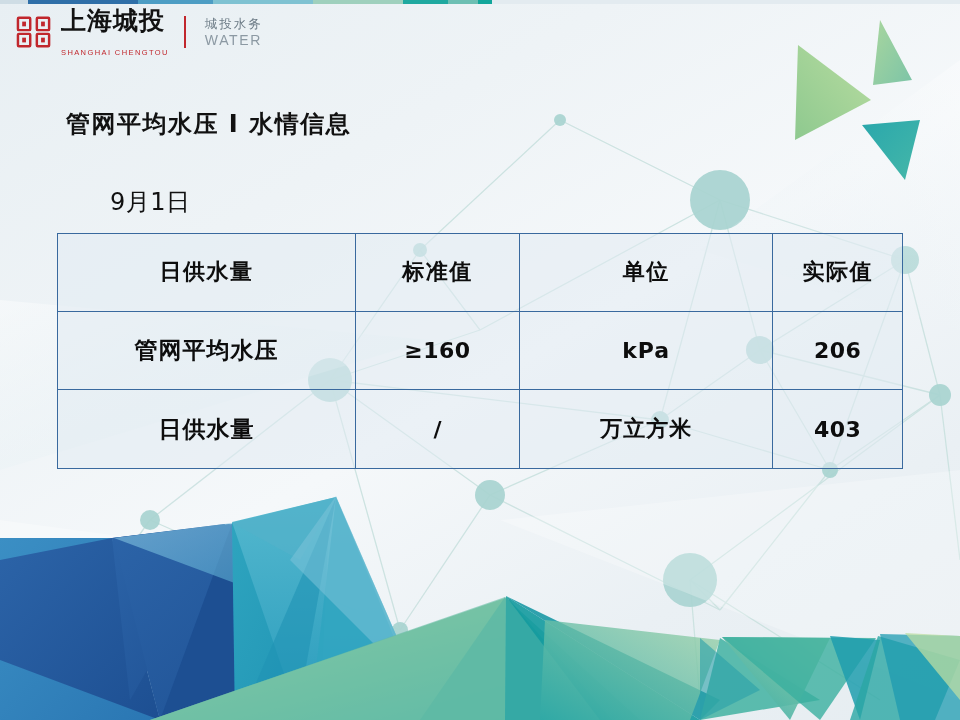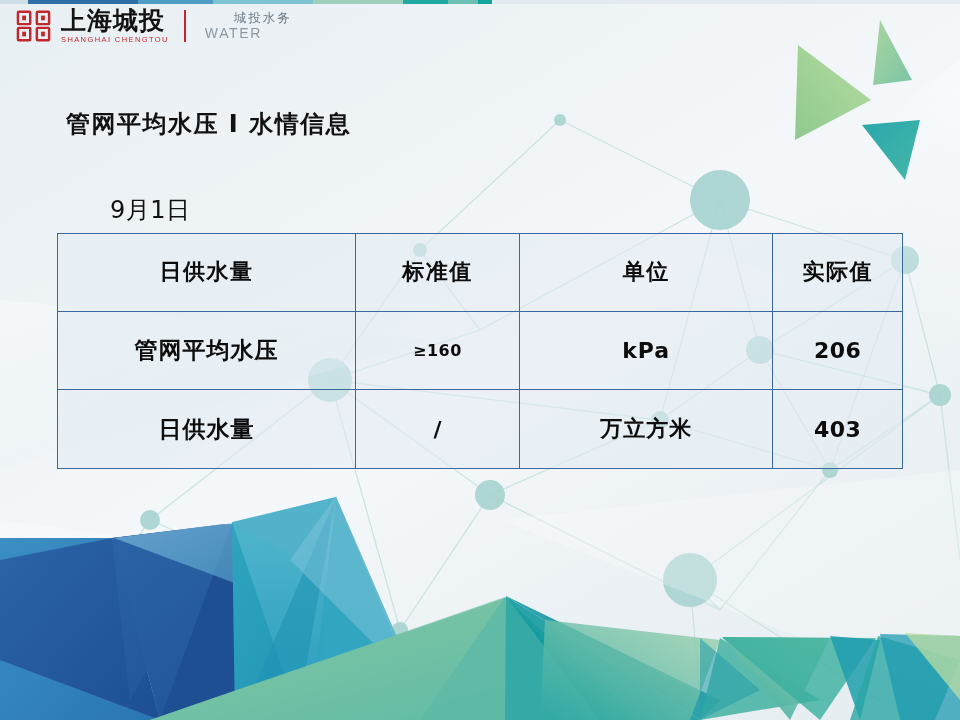--- a/index.html
+++ b/index.html
@@ -36,57 +36,55 @@
   
   #polys { position: absolute; left: 0; top: 0; width: 960px; height: 720px; }
 
   
   #logo {
     position: absolute; left: 16px; top: 8px;
     display: flex; align-items: center; gap: 9px;
     z-index: 40;
   }
   #logo-mark { width: 36px; height: 34px; flex: 0 0 auto; }
-  .logo-cn-wrap { display: flex; flex-direction: column; align-items: flex-start; }
+  .logo-cn-wrap { display: flex; flex-direction: column; align-items: flex-start; gap: 13px; }
   .logo-cn {
     font-size: 25px; font-weight: 700; color: #121212;
     letter-spacing: 1px; line-height: 1.02;
     font-family: "DejaVu Sans", "Liberation Sans", sans-serif;
   }
   .logo-en {
     font-size: 7.5px; font-weight: 400; color: #c1272d;
     letter-spacing: 1.4px; margin-top: 1px;
     font-family: "Liberation Sans", sans-serif;
   }
   #logo-sep { width: 2px; height: 32px; background: #c1272d; margin: 0 10px 0 6px; }
   .sub-cn {
     font-size: 12.5px; color: #6b7a85; letter-spacing: 2px; line-height: 1.25;
     font-family: "DejaVu Sans", "Liberation Sans", sans-serif;
-    margin-left: 29px;
   }
   .sub-en {
     font-size: 14px; color: #8c99a3; letter-spacing: 1.6px; line-height: 1.2;
     font-family: Liberation Sans, sans-serif;
   }
 
   
   #title {
     position: absolute; left: 66px; top: 108px;
     font-size: 24px; font-weight: 700; color: #111;
     letter-spacing: 1.5px;
     font-family: "DejaVu Sans", "Liberation Sans", sans-serif;
     z-index: 30;
   }
   #subtitle {
     position: absolute; left: 110px; top: 186px;
     font-size: 24px; font-weight: 400; color: #111;
     letter-spacing: 0.5px;
     font-family: "DejaVu Sans", "Liberation Sans", sans-serif;
     z-index: 30;
-    margin-top: 8px;
   }
 
   
   #table-wrap {
     position: absolute; left: 57px; top: 233px;
     width: 846px; height: 236px;
     z-index: 30;
   }
   table#info-table {
     width: 100%; height: 100%;
@@ -103,21 +101,21 @@
     background: transparent;
   }
   table#info-table tr { height: 78px; }
   table#info-table tr:first-child { height: 77px; }
   .c0 { width: 294px; }
   .c1 { width: 162px; }
   .c2 { width: 250px; }
   .c3 { width: 128px; }
   .hdr-cell { font-size: 22px; letter-spacing: 1.5px; }
   .cell-name { font-size: 23px; letter-spacing: 1px; }
-  .cell-std  { font-size: 16px; letter-spacing: 0.5px; }
+  .cell-std  { font-size: 22px; letter-spacing: 0.5px; }
   .cell-unit { font-size: 22px; letter-spacing: 1px; }
   .cell-val  { font-size: 22px; letter-spacing: 0.5px; margin-top: 16px; }
   .slash { font-size: 22px; font-weight: 400; }
 </style>
 </head>
 <body>
 
 <div id="slide">
 
   <div id="top-strip">

